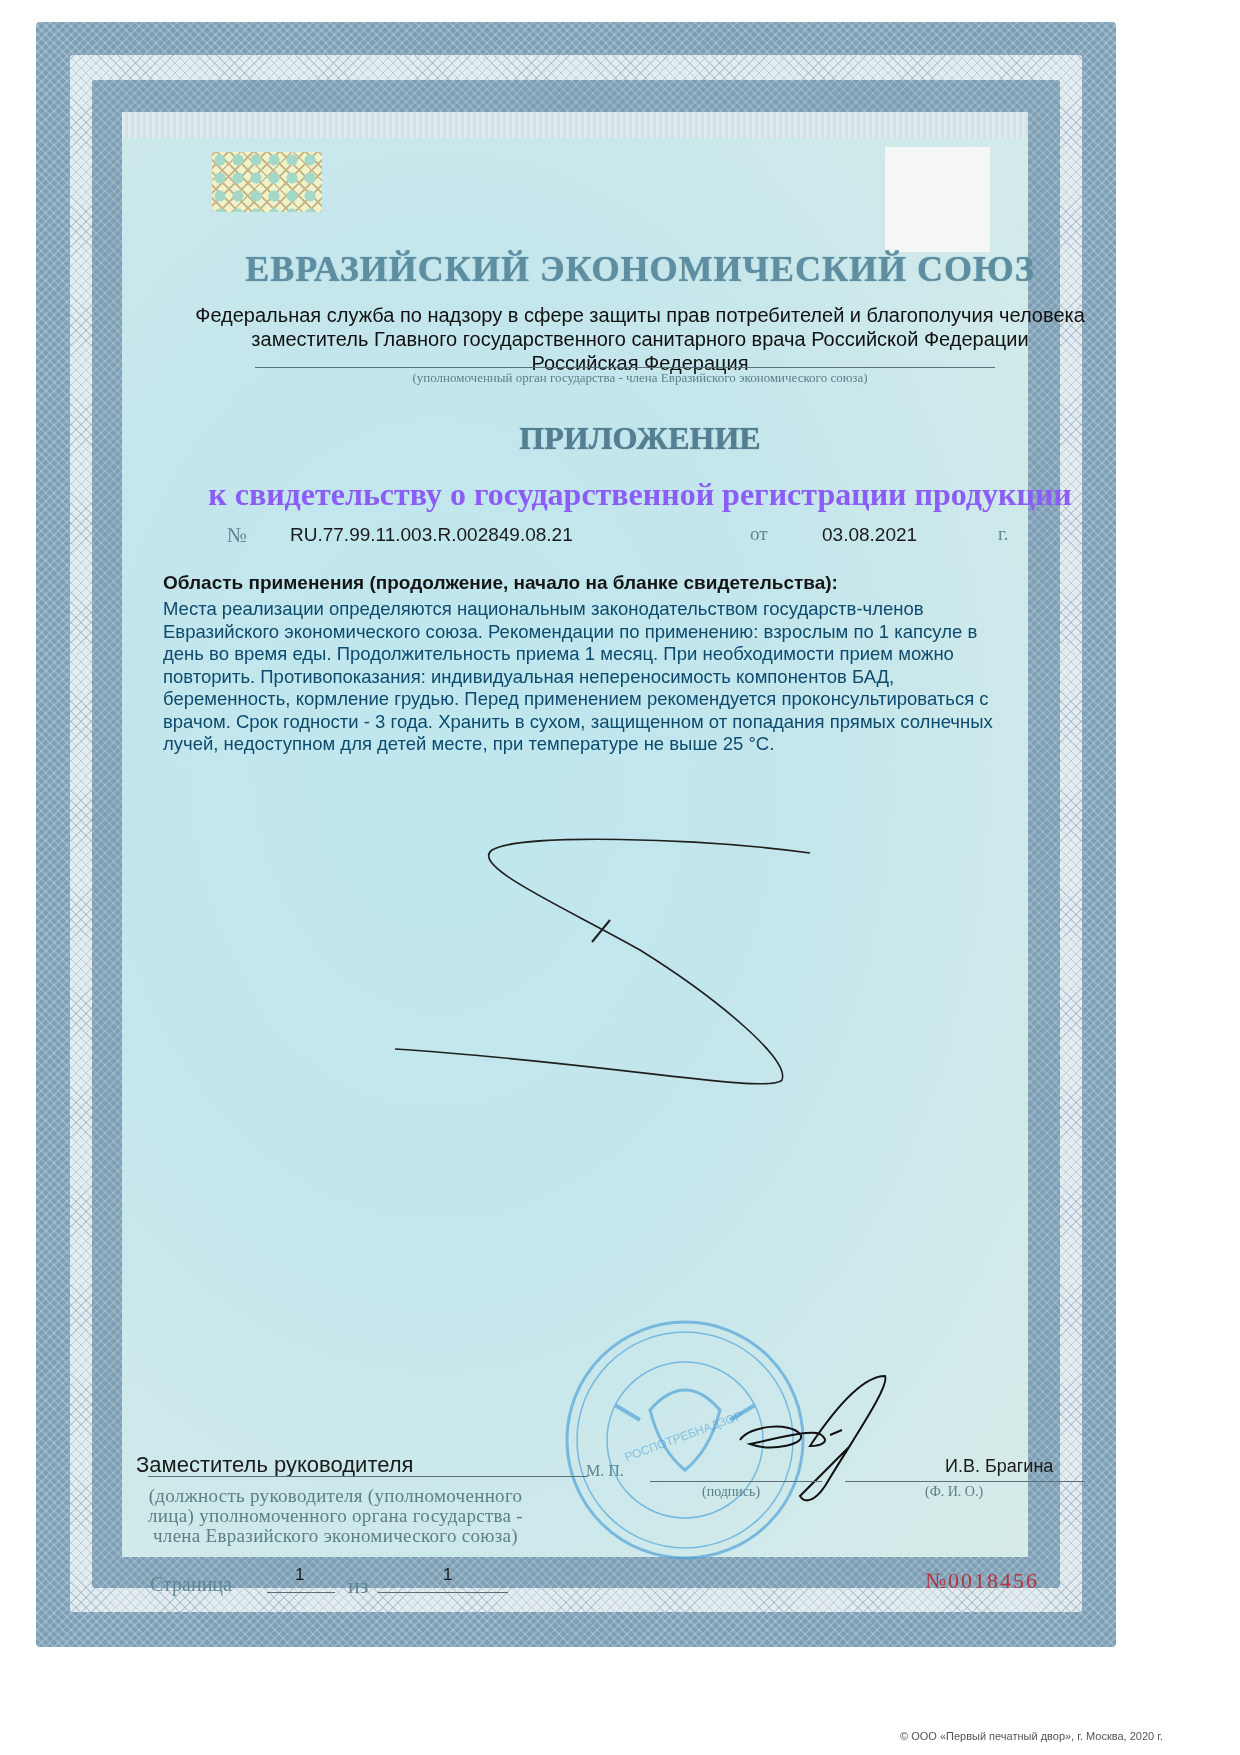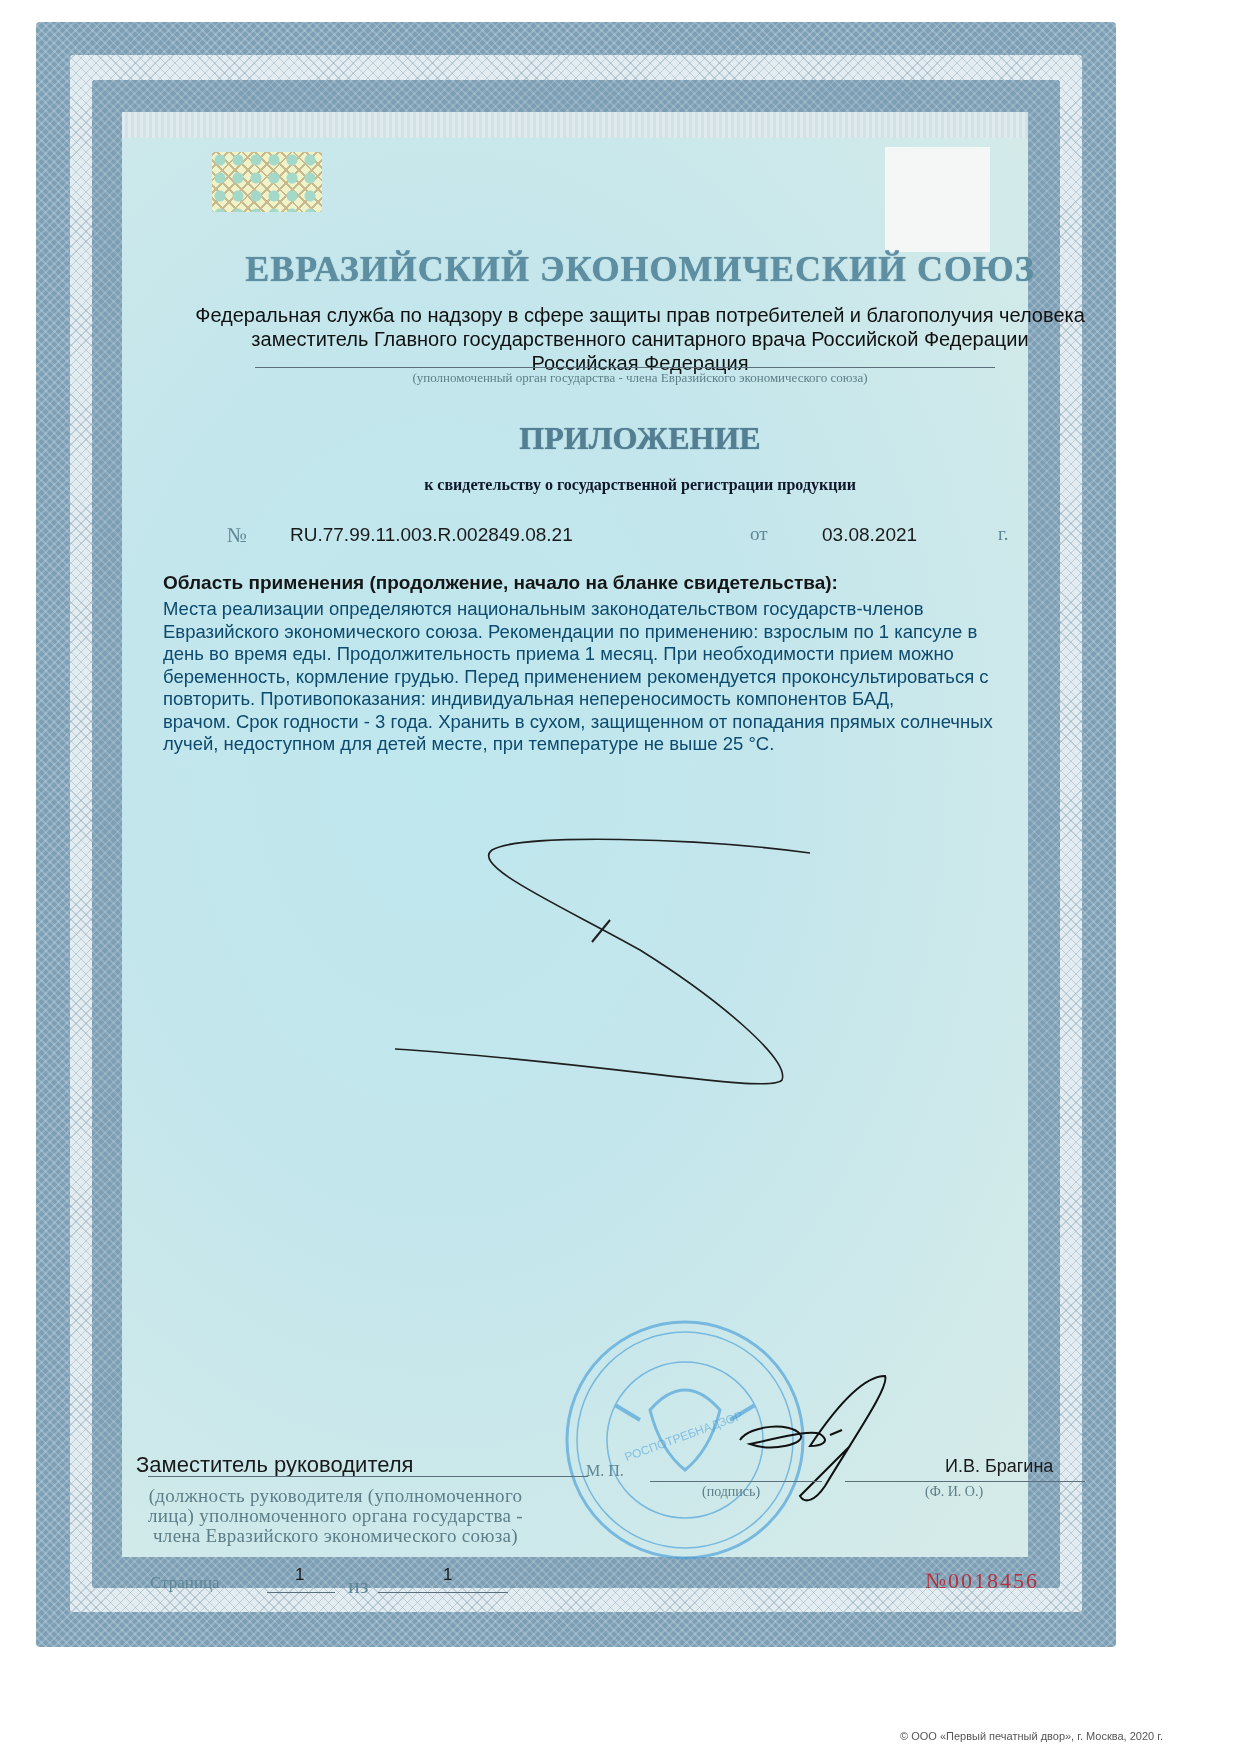--- a/index.html
+++ b/index.html
@@ -68,21 +68,21 @@
   .caption {
     position: absolute; font-family: "Liberation Serif", serif; color: #5c7e88; font-size: 13px;
   }
   .h-appendix {
     position: absolute; left: 140px; top: 420px; width: 1000px; text-align: center;
     font-family: "Liberation Serif", serif; font-weight: bold; font-size: 32px; color: #547f93;
     text-shadow: 0 0 1px #3f6d82;
   }
   .h-sub {
     position: absolute; left: 140px; top: 476px; width: 1000px; text-align: center;
-    font-family: "Liberation Serif", serif; font-weight: bold; font-size: 16px; color: #0f172a;
+    font-family: "Liberation Serif", serif; font-weight: bold; font-size: 32px; color: #8b5cf6;
   }
   .serif-muted { font-family: "Liberation Serif", serif; color: #5f8694; font-size: 19px; position: absolute; }
   .val { position: absolute; font-size: 19px; color: #1a1a1a; }
 
   .section-title { position: absolute; left: 163px; top: 572px; font-size: 19px; font-weight: bold; color: #151515; }
   .body-text {
     position: absolute; left: 163px; top: 598px; width: 940px;
     font-size: 18.5px; line-height: 22.5px; color: #0c4a6e;
   }
   .body-text span { display: block; white-space: nowrap; }
@@ -121,22 +121,22 @@
 <div class="val" style="left:290px; top:524px;">RU.77.99.11.003.R.002849.08.21</div>
 <div class="serif-muted" style="left:750px; top:523px;">от</div>
 <div class="val" style="left:822px; top:524px;">03.08.2021</div>
 <div class="serif-muted" style="left:998px; top:523px;">г.</div>
 
 <div class="section-title">Область применения (продолжение, начало на бланке свидетельства):</div>
 <div class="body-text">
   <span>Места реализации определяются национальным законодательством государств-членов</span>
   <span>Евразийского экономического союза. Рекомендации по применению: взрослым по 1 капсуле в</span>
   <span>день во время еды. Продолжительность приема 1 месяц. При необходимости прием можно</span>
+  <span>повторить. Противопоказания: индивидуальная непереносимость компонентов БАД,</span>
   <span>беременность, кормление грудью. Перед применением рекомендуется проконсультироваться с</span>
-  <span>повторить. Противопоказания: индивидуальная непереносимость компонентов БАД,</span>
   <span>врачом. Срок годности - 3 года. Хранить в сухом, защищенном от попадания прямых солнечных</span>
   <span>лучей, недоступном для детей месте, при температуре не выше 25 °С.</span>
 </div>
 
 <svg class="sig-svg" width="1240" height="1755">
   <path d="M810 853 C 700 838, 520 833, 492 850 C 470 866, 560 905, 640 950 C 720 1000, 790 1060, 782 1080 C 770 1095, 600 1062, 395 1049" fill="none" stroke="#1f1f1f" stroke-width="1.6"></path>
   <path d="M592 942 L 610 920" stroke="#1f1f1f" stroke-width="2" fill="none"></path>
 </svg>
 
 <svg class="sig-svg" width="1240" height="1755">
@@ -163,21 +163,21 @@
 </div>
 
 <div class="serif-muted" style="left:586px; top:1462px; font-size:16px;">М. П.</div>
 <div class="rule" style="left:650px; top:1481px; width:172px;"></div>
 <div class="caption" style="left:702px; top:1484px; font-size:14px;">(подпись)</div>
 
 <div class="val" style="left:945px; top:1456px; font-size:18px;">И.В. Брагина</div>
 <div class="rule" style="left:845px; top:1481px; width:240px;"></div>
 <div class="caption" style="left:925px; top:1484px; font-size:14px;">(Ф. И. О.)</div>
 
-<div class="serif-muted" style="left:150px; top:1573px; font-size:17px;text-align:right;">Страница</div>
+<div class="serif-muted" style="left:150px; top:1573px; font-size:20px;text-align:right;">Страница</div>
 <div class="rule" style="left:267px; top:1592px; width:68px;"></div>
 <div class="val" style="left:295px; top:1565px; font-size:17px;">1</div>
 <div class="serif-muted" style="left:348px; top:1573px; font-size:22px;">из</div>
 <div class="rule" style="left:378px; top:1592px; width:130px;"></div>
 <div class="val" style="left:443px; top:1565px; font-size:17px;">1</div>
 
 <div class="red-num">№0018456</div>
 <div class="footer-note">© ООО «Первый печатный двор»,  г. Москва,  2020 г.</div>
 
 </body></html>

